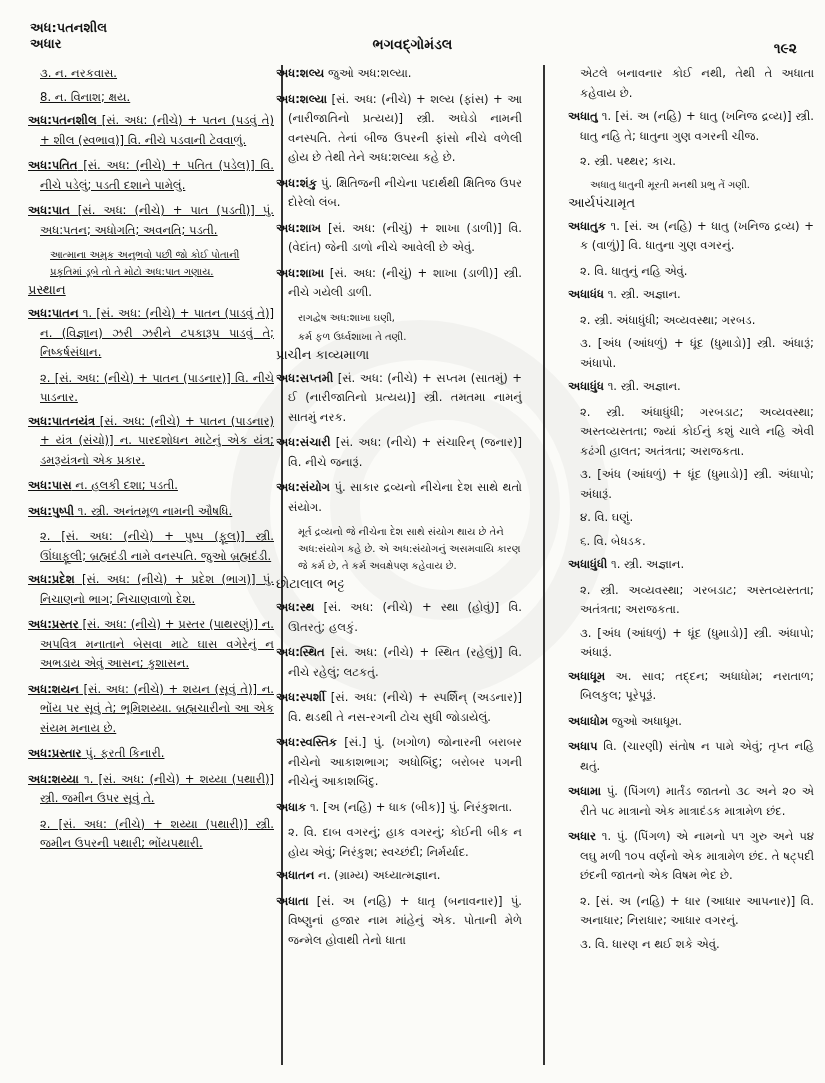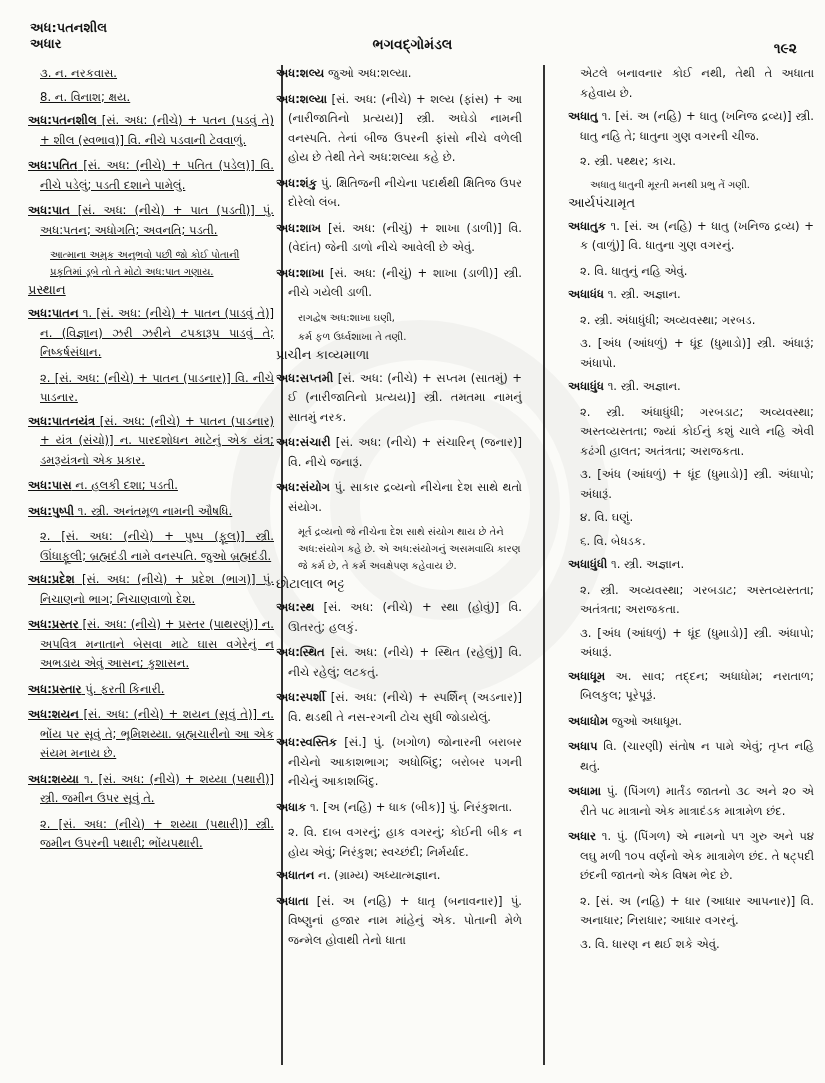--- a/index.html
+++ b/index.html
@@ -65,22 +65,22 @@
     <div class="quote">આત્માના અમુક અનુભવો પછી જો કોઈ પોતાની પ્રકૃતિમાં ડૂબે તો તે મોટો અધ:પાત ગણાય.</div>
     <div class="source">પ્રસ્થાન</div>
     <div class="entry"><span class="hw">અધ:પાતન</span><span> ૧. [સં. અધ: (નીચે) + પાતન (પાડવું તે)] ન. (વિજ્ઞાન) ઝરી ઝરીને ટપકારૂપ પાડવું તે; નિષ્કર્ષસંધાન.</span></div>
     <div class="sense">૨. [સં. અધ: (નીચે) + પાતન (પાડનાર)] વિ. નીચે પાડનાર.</div>
     <div class="entry"><span class="hw">અધ:પાતનયંત્ર</span><span> [સં. અધ: (નીચે) + પાતન (પાડનાર) + યંત્ર (સંચો)] ન. પારદશોધન માટેનું એક યંત્ર; ડમરૂયંત્રનો એક પ્રકાર.</span></div>
     <div class="entry"><span class="hw">અધ:પાસ</span><span> ન. હલકી દશા; પડતી.</span></div>
     <div class="entry"><span class="hw">અધ:પુષ્પી</span><span> ૧. સ્ત્રી. અનંતમૂળ નામની ઔષધિ.</span></div>
     <div class="sense">૨. [સં. અધ: (નીચે) + પુષ્પ (ફૂલ)] સ્ત્રી. ઊંધાફૂલી; બ્રહ્મદંડી નામે વનસ્પતિ. જુઓ બ્રહ્મદંડી.</div>
     <div class="entry"><span class="hw">અધ:પ્રદેશ</span><span> [સં. અધ: (નીચે) + પ્રદેશ (ભાગ)] પું. નિચાણનો ભાગ; નિચાણવાળો દેશ.</span></div>
     <div class="entry"><span class="hw">અધ:પ્રસ્તર</span><span> [સં. અધ: (નીચે) + પ્રસ્તર (પાથરણું)] ન. અપવિત્ર મનાતાને બેસવા માટે ઘાસ વગેરેનું ન અભડાય એવું આસન; કુશાસન.</span></div>
+    <div class="entry"><span class="hw">અધ:શયન</span><span> [સં. અધ: (નીચે) + શયન (સૂવું તે)] ન. ભોંય પર સૂવું તે; ભૂમિશય્યા. બ્રહ્મચારીનો આ એક સંયમ મનાય છે.</span></div>
     <div class="entry"><span class="hw">અધ:પ્રસ્તાર</span><span> પું. ફરતી કિનારી.</span></div>
-    <div class="entry"><span class="hw">અધ:શયન</span><span> [સં. અધ: (નીચે) + શયન (સૂવું તે)] ન. ભોંય પર સૂવું તે; ભૂમિશય્યા. બ્રહ્મચારીનો આ એક સંયમ મનાય છે.</span></div>
     <div class="entry"><span class="hw">અધ:શય્યા</span><span> ૧. [સં. અધ: (નીચે) + શય્યા (પથારી)] સ્ત્રી. જમીન ઉપર સૂવું તે.</span></div>
     <div class="sense">૨. [સં. અધ: (નીચે) + શય્યા (પથારી)] સ્ત્રી. જમીન ઉપરની પથારી; ભોંયપથારી.</div>
   </div>
 <div class="col col2">
     <div class="entry"><span class="hw">અધ:શલ્ય</span><span> જુઓ અધ:શલ્યા.</span></div>
     <div class="entry"><span class="hw">અધ:શલ્યા</span><span> [સં. અધ: (નીચે) + શલ્ય (ફાંસ) + આ (નારીજાતિનો પ્રત્યય)] સ્ત્રી. અઘેડો નામની વનસ્પતિ. તેનાં બીજ ઉપરની ફાંસો નીચે વળેલી હોય છે તેથી તેને અધ:શલ્યા કહે છે.</span></div>
     <div class="entry"><span class="hw">અધ:શંકુ</span><span> પું. ક્ષિતિજની નીચેના પદાર્થથી ક્ષિતિજ ઉપર દોરેલો લંબ.</span></div>
     <div class="entry"><span class="hw">અધ:શાખ</span><span> [સં. અધ: (નીચું) + શાખા (ડાળી)] વિ. (વેદાંત) જેની ડાળો નીચે આવેલી છે એવું.</span></div>
     <div class="entry"><span class="hw">અધ:શાખા</span><span> [સં. અધ: (નીચું) + શાખા (ડાળી)] સ્ત્રી. નીચે ગયેલી ડાળી.</span></div>
     <div class="quote">રાગદ્વેષ અધ:શાખા ઘણી,</div>

